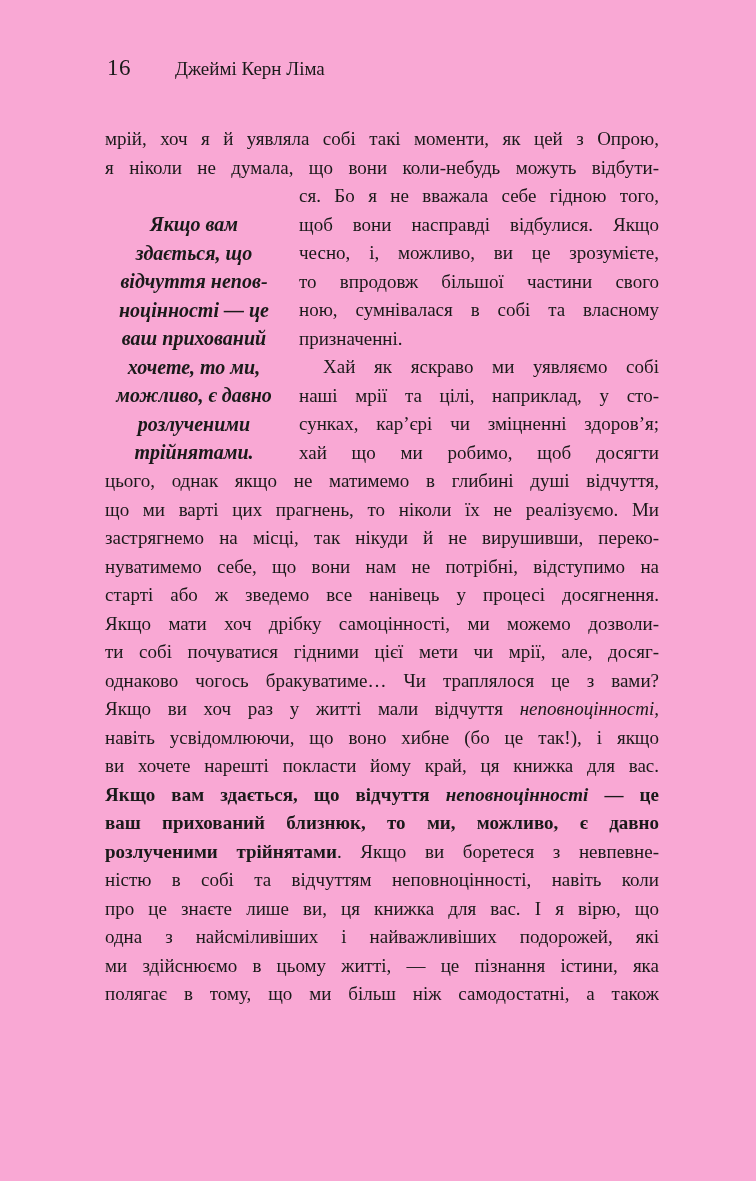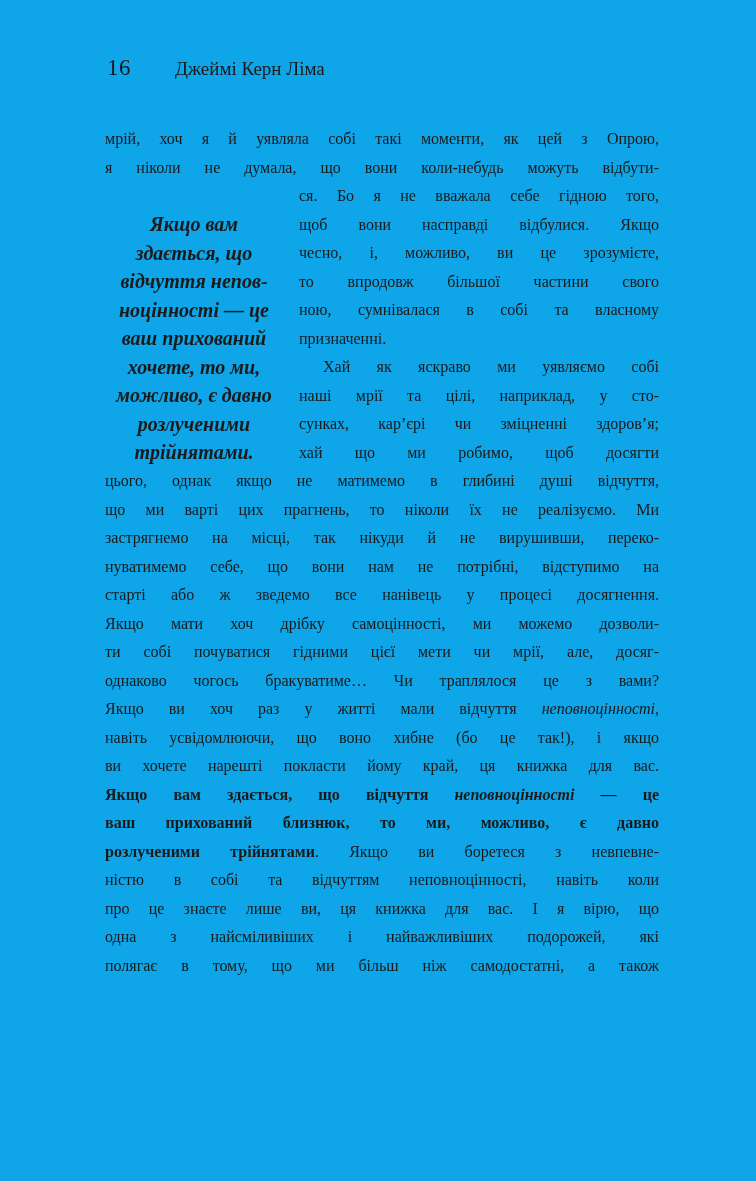--- a/index.html
+++ b/index.html
@@ -4,21 +4,21 @@
 <style>
   html, body {
     margin: 0;
     padding: 0;
     background: #ffffff;
   }
   .page {
     position: relative;
     width: 756px;
     height: 1181px;
-    background: #0ea5e9;
+    background: #f9a8d4;
     color: #1a1a1a;
     font-family: "Liberation Serif", "DejaVu Serif", serif;
     overflow: hidden;
   }
   .running-header {
     position: absolute;
     left: 107px;
     top: 55px;
     white-space: nowrap;
   }
@@ -32,21 +32,21 @@
   }
   .body-text {
     position: absolute;
     left: 105px;
     top: 125px;
     width: 554px;
   }
   .ln {
     height: 28.5px;
     line-height: 28.5px;
-    font-size: 16px;
+    font-size: 19px;
     text-align: justify;
     text-align-last: justify;
     white-space: nowrap;
   }
   .ln.narrow {
     margin-left: 194px;
     width: 360px;
   }
   .ln.noj {
     text-align: right;
@@ -118,16 +118,17 @@
       <div class="ln"><span>однаково чогось бракуватиме… Чи траплялося це з вами?</span></div>
       <div class="ln"><span>Якщо ви хоч раз у житті мали відчуття </span><span class="i">неповноцінності,</span></div>
       <div class="ln"><span>навіть усвідомлюючи, що воно хибне (бо це так!), і якщо</span></div>
       <div class="ln"><span>ви хочете нарешті покласти йому край, ця книжка для вас.</span></div>
       <div class="ln"><span class="b">Якщо вам здається, що відчуття </span><span class="bi">неповноцінності</span><span class="b"> — це</span></div>
       <div class="ln"><span class="b">ваш прихований близнюк, то ми, можливо, є давно</span></div>
       <div class="ln"><span class="b">розлученими трійнятами</span><span>. Якщо ви боретеся з невпевне-</span></div>
       <div class="ln"><span>ністю в собі та відчуттям неповноцінності, навіть коли</span></div>
       <div class="ln"><span>про це знаєте лише ви, ця книжка для вас. І я вірю, що</span></div>
       <div class="ln"><span>одна з найсміливіших і найважливіших подорожей, які</span></div>
+      <div class="ln"><span>ми здійснюємо в цьому житті, — це пізнання істини, яка</span></div>
       <div class="ln"><span>полягає в тому, що ми більш ніж самодостатні, а також</span></div>
     </div>
 
 </div>
 
 </body></html>

